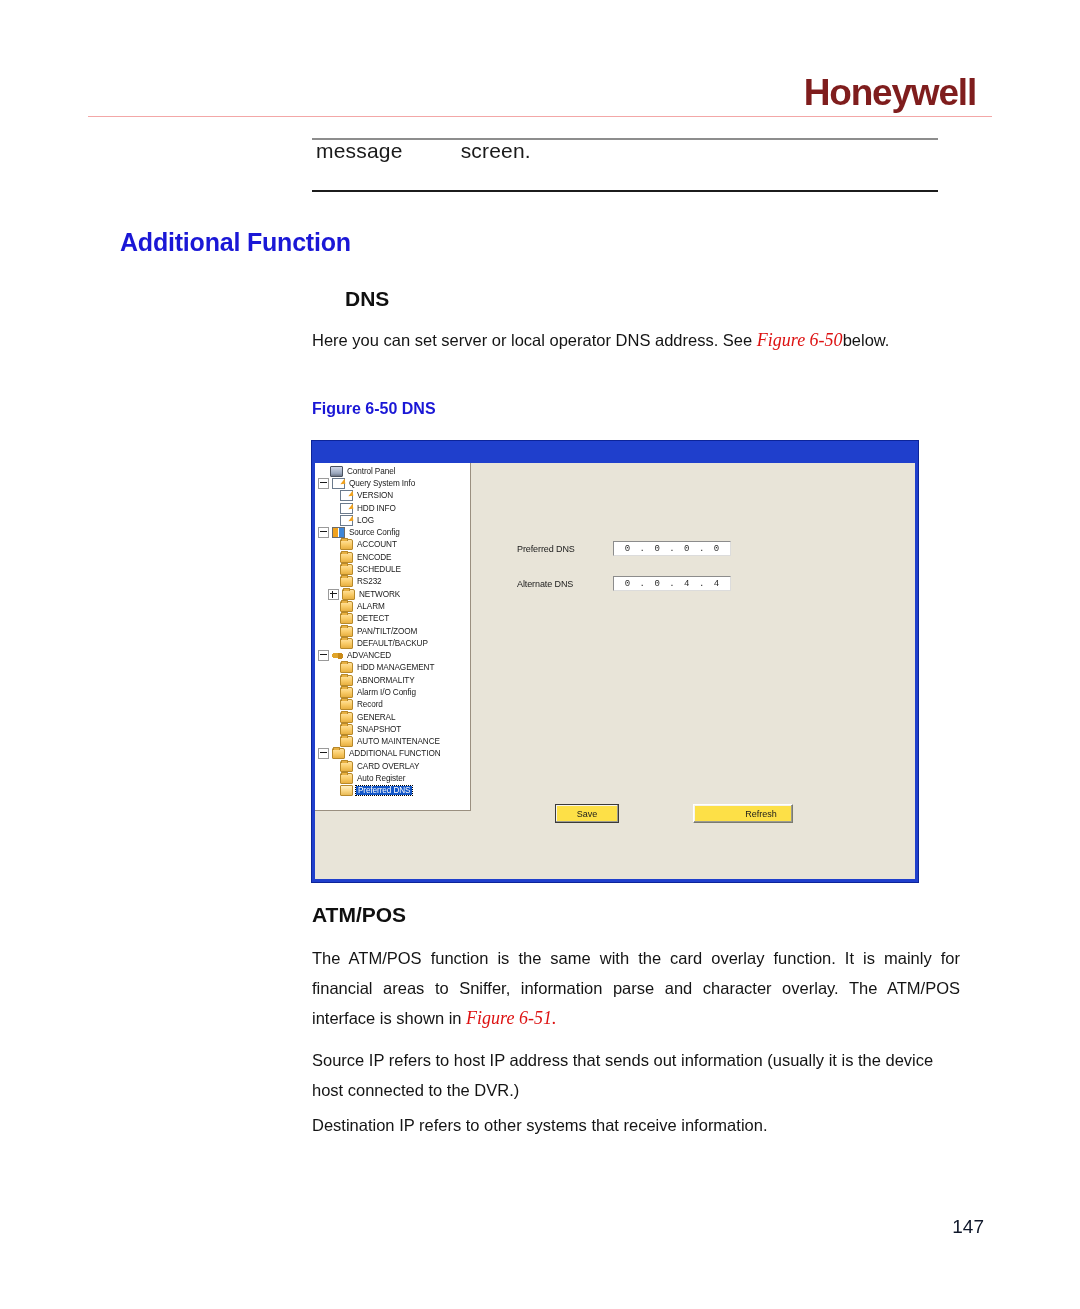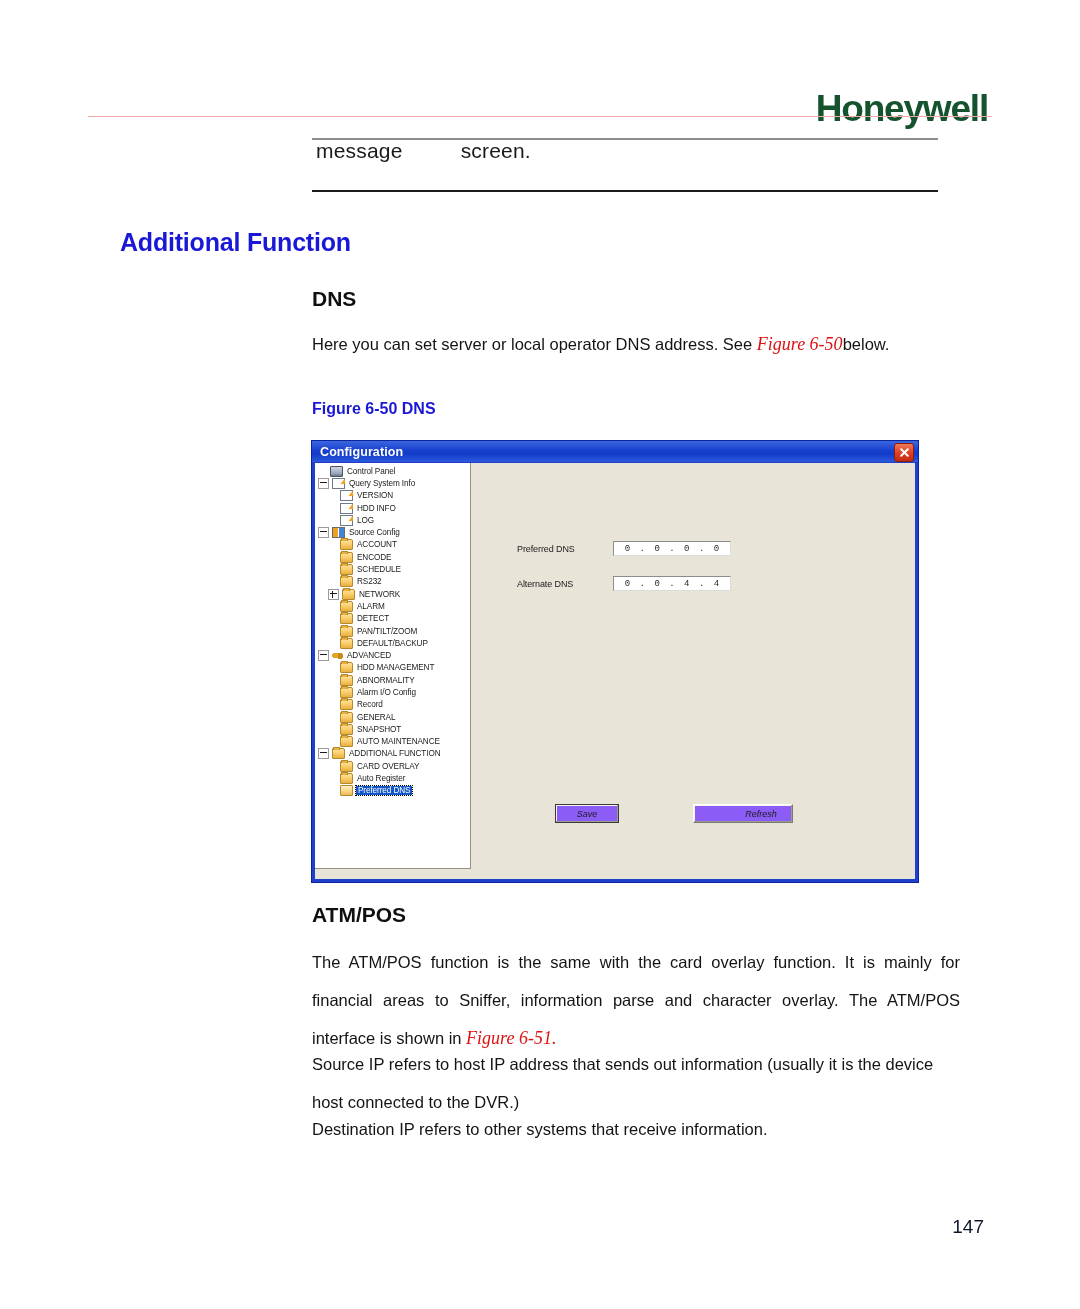--- a/index.html
+++ b/index.html
@@ -13,28 +13,27 @@
     position: relative;
     font-family: "Liberation Sans", sans-serif;
     color: #111111;
     overflow: hidden;
   }
 
   
   .brand-logo {
     position: absolute;
     top: 74px;
-    right: 92px;
+    right: 104px;
     font-family: "Liberation Sans", sans-serif;
     font-weight: bold;
     font-size: 37px;
     letter-spacing: -1.2px;
-    color: #14532d;
+    color: #7f1d1d;
     line-height: 1;
-    margin-top: 16px;
   }
   .brand-rule {
     position: absolute;
     left: 88px;
     right: 88px;
     top: 116px;
     height: 1px;
     background: #f3a7a7;
   }
 
@@ -79,29 +78,29 @@
     letter-spacing: -0.2px;
   }
   .h2-black {
     position: absolute;
     left: 312px;
     font-size: 21px;
     font-weight: bold;
     color: #101010;
     letter-spacing: 0px;
   }
-  #dns-heading { top: 287px; }
+  #dns-heading { top: 287px; margin-left: 33px; }
   #atmpos-heading { top: 903px; }
 
   .body-para {
     position: absolute;
     left: 312px;
     width: 648px;
     font-size: 16.5px;
-    line-height: 38px;
+    line-height: 30px;
     color: #141414;
     text-align: justify;
   }
   .body-para.no-justify { text-align: left; }
   .fig-ref {
     color: #dd1111;
     font-family: "Liberation Serif", serif;
     font-style: italic;
     font-size: 18px;
   }
@@ -176,21 +175,21 @@
   
   .tree-panel {
     width: 156px;
     background: #ffffff;
     border: 1px solid #9a8f80;
     border-top: none;
     border-left: none;
     box-sizing: border-box;
     padding: 2px 0 0 3px;
     overflow: hidden;
-    height: 406px;
+    height: 348px;
   }
   .tree-row {
     display: flex;
     align-items: center;
     height: 12.3px;
     font-size: 8.2px;
     color: #1b1b1b;
     white-space: nowrap;
     font-family: "Liberation Sans", sans-serif;
     letter-spacing: -0.1px;
@@ -324,32 +323,31 @@
     font-family: "Liberation Mono", monospace;
     font-size: 9px;
     color: #2a2a2a;
     padding: 0 6px;
     box-sizing: border-box;
   }
   .btn {
     position: absolute;
     width: 62px;
     height: 17px;
-    background: #8b5cf6;
+    background: #fde047;
     border: 1px solid #7a7a70;
     border-top-color: #ffffff;
     border-left-color: #ffffff;
     box-shadow: inset -1px -1px 0 #9b9b90, inset 1px 1px 0 #f6f4ec;
     font-size: 9px;
     color: #1b1b1b;
     display: flex;
     align-items: center;
     justify-content: center;
     font-family: "Liberation Sans", sans-serif;
-    font-style: italic;
   }
   .btn.primary {
     border: 1px solid #3a3a3a;
     box-shadow: inset -1px -1px 0 #9b9b90, inset 1px 1px 0 #f6f4ec;
   }
 </style>
 </head>
 <body>
 
 <div class="brand-logo">Honeywell</div>
@@ -366,28 +364,20 @@
 <div class="h2-black" id="dns-heading">DNS</div>
 
 <div class="body-para" style="top:325px;">
   <span>Here you can set server or local operator DNS address. See </span><span class="fig-ref">Figure 6-50</span><span>below.</span>
 </div>
 
 <div class="fig-caption">Figure 6-50 DNS</div>
 
 <div class="dialog">
 
-  <div class="dialog-titlebar">
-    <span class="dialog-title">Configuration</span>
-    <div class="dialog-close">
-      <svg width="11" height="11" viewBox="0 0 11 11" aria-hidden="true">
-        <path d="M2.2 2.2 L8.8 8.8 M8.8 2.2 L2.2 8.8" stroke="#ffffff" stroke-width="2" stroke-linecap="round"></path>
-      </svg>
-    </div>
-  </div>
 
   <div class="dialog-body">
 
     <div class="tree-panel" id="tree-panel">
         <div class="tree-row">
           <span class="tw-spacer"></span>
           <span class="tw-icon ic-monitor"></span>
           <span class="tree-label">Control Panel</span>
         </div>
         <div class="tree-row">

